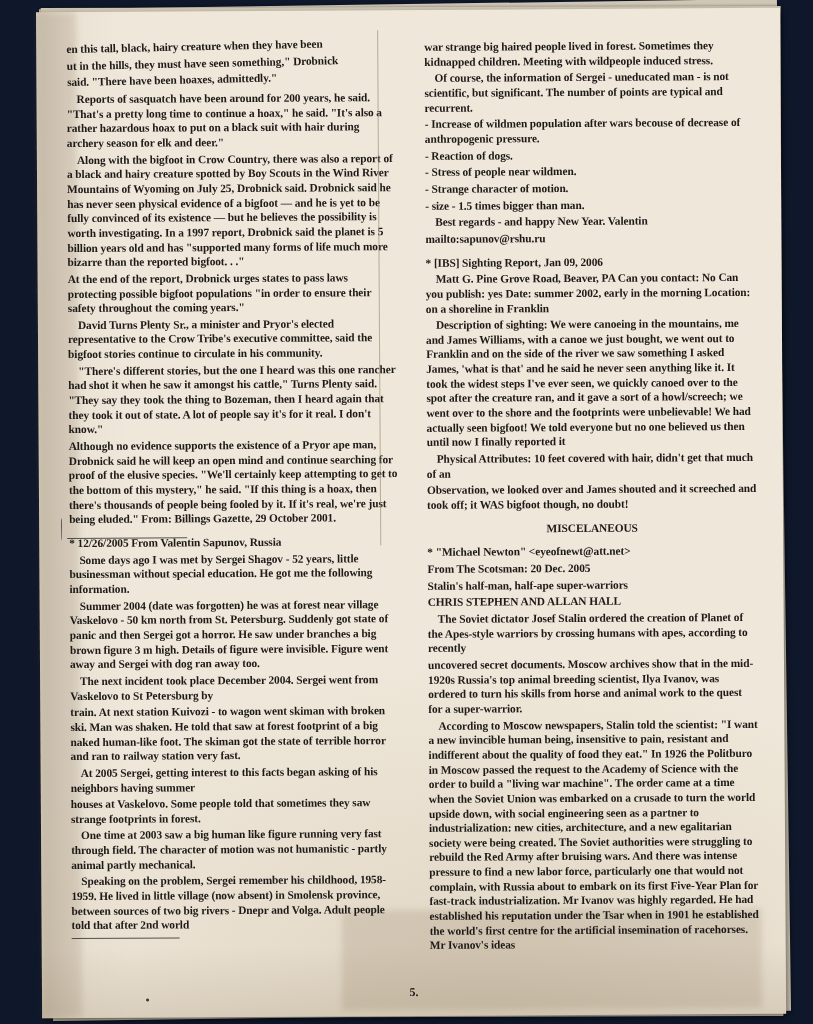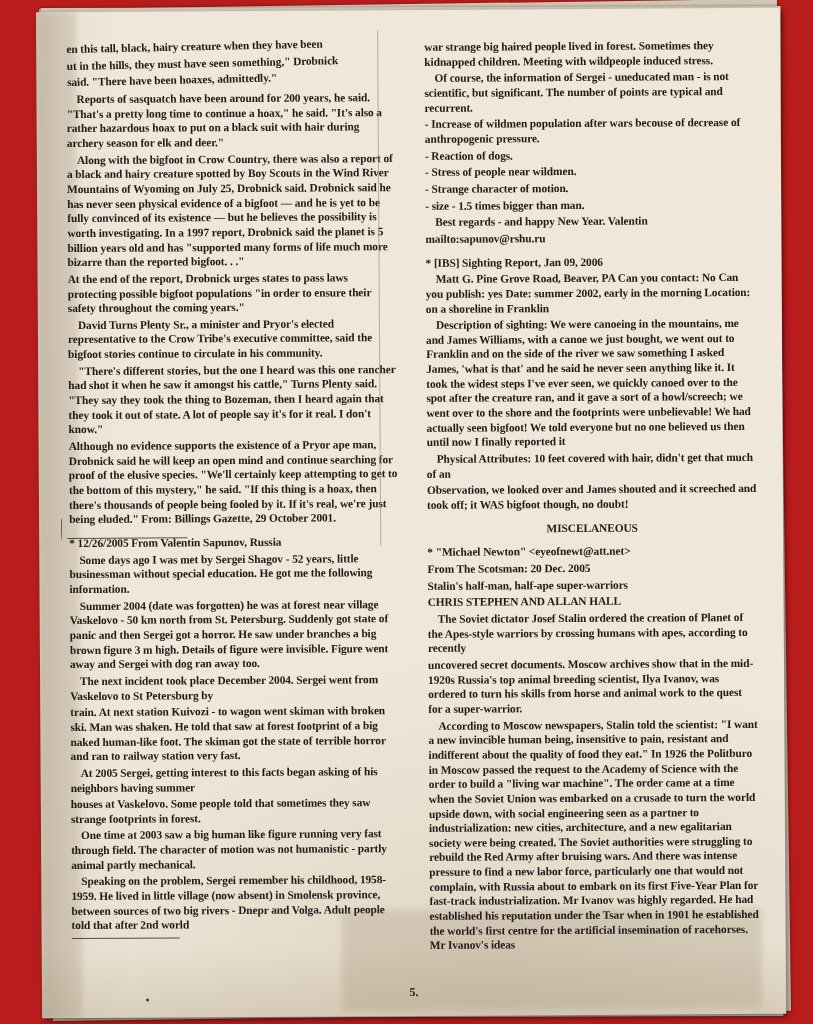--- a/index.html
+++ b/index.html
@@ -5,21 +5,21 @@
   html, body {
     margin: 0;
     padding: 0;
     background: #6d6a66;
   }
   #page {
     position: relative;
     width: 813px;
     height: 1024px;
     overflow: hidden;
-    background: #b91c1c;
+    background: #0f172a;
     font-family: "Liberation Serif", serif;
   }
   
   #sheet {
     position: absolute;
     left: 36px;
     top: 10px;
     width: 744px;
     height: 1006px;
     background: #efe7d9;

